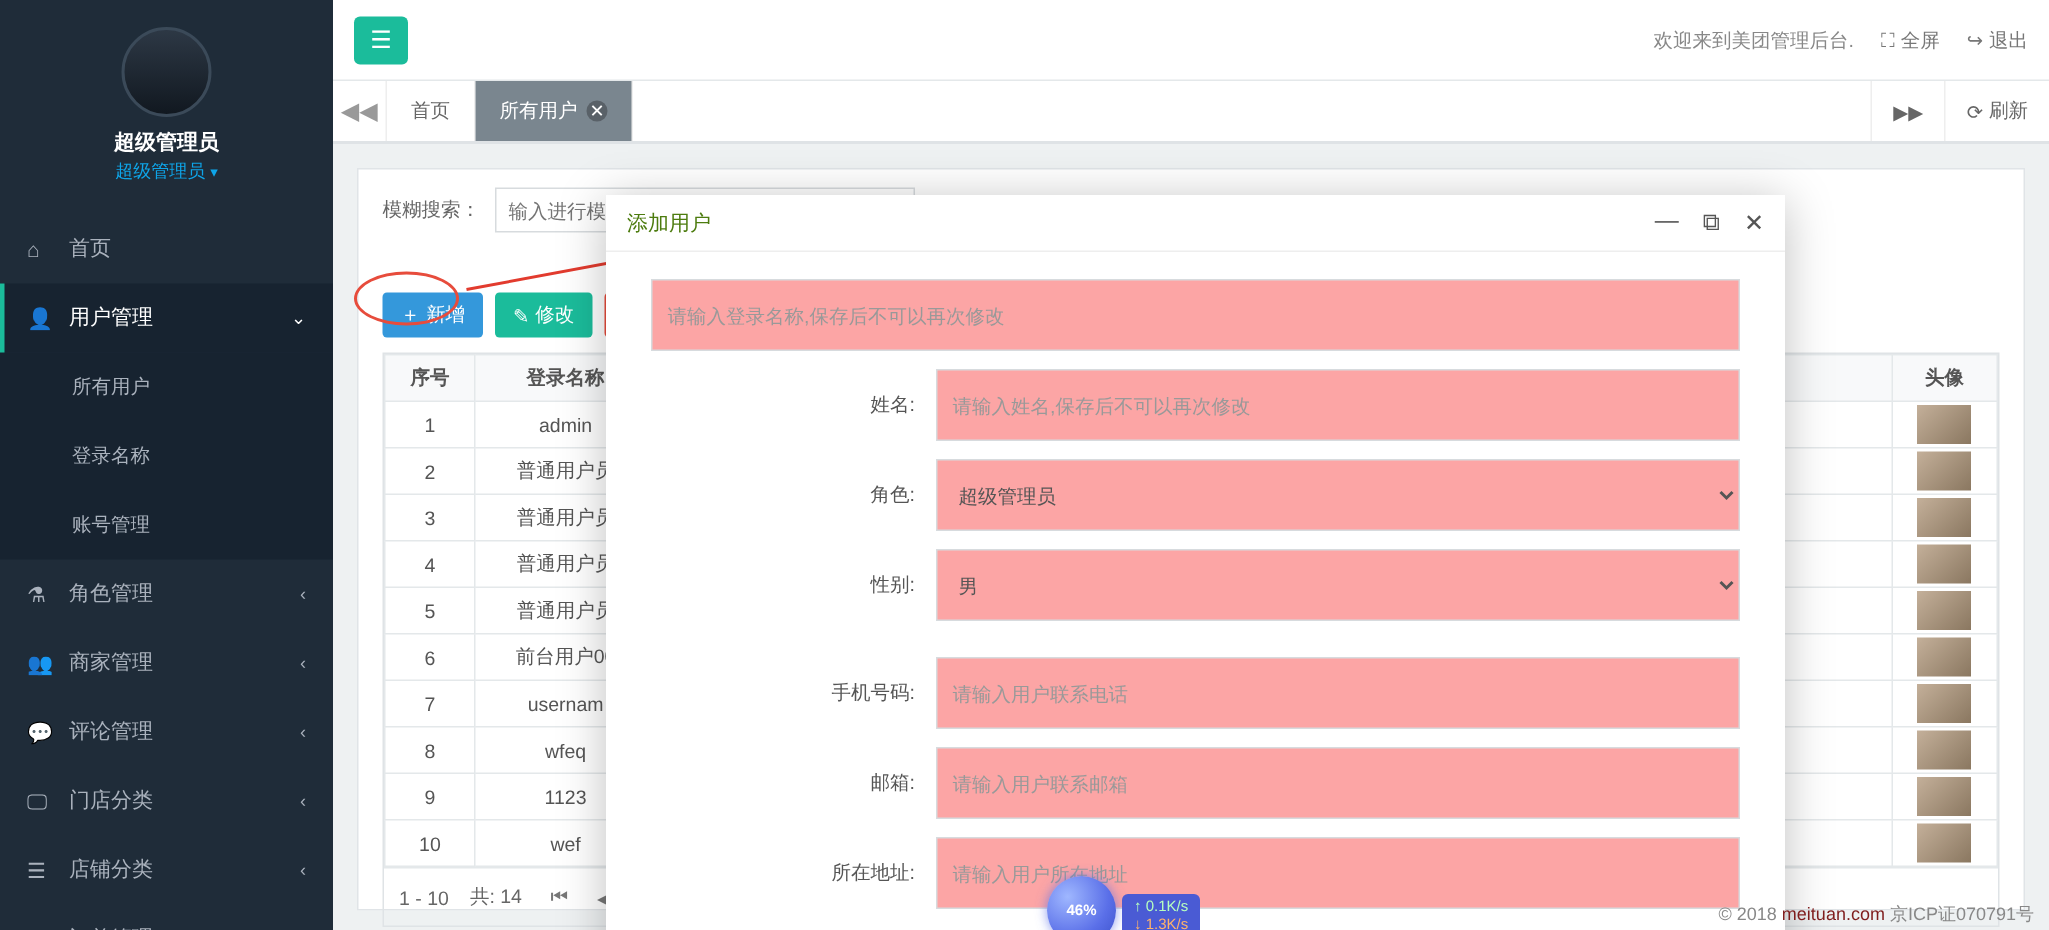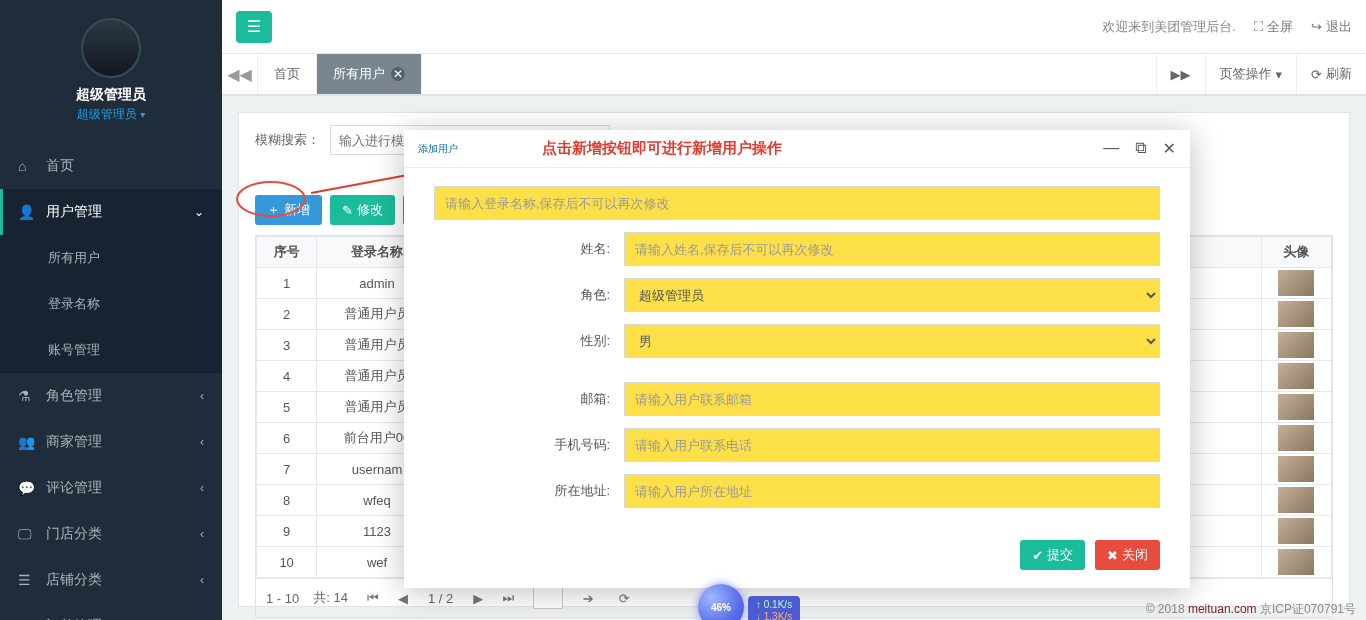--- a/index.html
+++ b/index.html
@@ -55,29 +55,29 @@
 .grid th { background: #f8f9fa; height: 30px; }
 .grid td { height: 30px; }
 .grid td.img-cell { padding: 2px; }
 .grid .thumb { width: 36px; height: 26px; background: linear-gradient(135deg,#c4b09a,#8a7760); margin: 0 auto; }
 .pager { display: flex; align-items: center; gap: 14px; padding: 8px 10px; border-top: 1px solid #e4e8ea; color: #666; font-size: 13px; }
 .pager .seg{display:flex;align-items:center;gap:8px;}
 .pager .pbtn{width:22px;height:22px;display:inline-flex;align-items:center;justify-content:center;cursor:pointer;color:#777;}
 .pager input{width:30px;height:22px;border:1px solid #ccc;text-align:center;}
 .modal { position: absolute; left: 404px; top: 130px; width: 786px; background: #fff; box-shadow: 0 4px 30px rgba(0,0,0,0.25); }
 .modal-head { height: 38px; display: flex; align-items: center; padding: 0 14px; border-bottom: 1px solid #eee; }
-.modal-head .title { font-size: 10px; color: #0369a1; }
+.modal-head .title { font-size: 14px; color: #4d7c0f; }
 .modal-head .annot { color: #e23b2e; font-weight: bold; margin-left: 84px; font-size: 15px; }
 .modal-head .wbtns { margin-left: auto; display: flex; gap: 16px; color: #555; }
 .modal-head .wbtns span{cursor:pointer;}
 .modal-body { padding: 18px 30px 20px; }
 .form-row { display: flex; align-items: center; margin-bottom: 12px; }
 .form-row label { width: 190px; text-align: right; padding-right: 14px; font-size: 13px; color: #555; }
 .form-row .ctrl { flex: 1; }
-.form-row input, .form-row select { width: 100%; height: 34px; border: 1px solid #d7dbde; padding: 0 10px; font-size: 13px; color: #555; background:#fde047;}
+.form-row input, .form-row select { width: 100%; height: 48px; border: 1px solid #d7dbde; padding: 0 10px; font-size: 13px; color: #555; background:#fca5a5;}
 .form-row input::placeholder{color:#999;}
 .modal-foot { display: flex; justify-content: flex-end; gap: 10px; padding: 0 30px 18px; }
 .modal-foot .btn.green2{background:#1bbc9b;}
 .modal-foot .btn.red3{background:#e74c3c;}
 
 
 .arrow-svg { position: absolute; left: 256px; top: 125px; width: 300px; height: 80px; pointer-events: none; }
 
 
 .footer { position: absolute; left: 222px; right: 10px; bottom: 2px; text-align: right; font-size: 12px; color: #888; }
@@ -171,24 +171,20 @@
   <div class="nav-btn">◀◀</div>
   <div class="tab">
       <span>首页</span>
     </div>
   <div class="tab active">
       <span>所有用户</span>
       <span class="close">✕</span>
     </div>
   <div class="right">
     <div class="act">▶▶</div>
-    <div class="act">
-        <span>页签操作</span> 
-        <span>▾</span>
-      </div>
     <div class="act">
         <span>⟳</span>
         <span>刷新</span>
       </div>
   </div>
 </div>
 
 <div class="content">
   <div class="panel">
     <div class="search-row">
@@ -326,21 +322,20 @@
       <marker id="ah" markerWidth="10" markerHeight="10" refX="8" refY="3" orient="auto">
         <path d="M0,0 L0,6 L9,3 z" fill="#e23b2e"></path>
       </marker>
     </defs>
   <line x1="55" y1="68" x2="270" y2="28" stroke="#e23b2e" stroke-width="2" marker-end="url(#ah)"></line>
 </svg>
 
 <div class="modal">
   <div class="modal-head">
     <span class="title">添加用户</span>
-    <span class="annot">点击新增按钮即可进行新增用户操作</span>
     <div class="wbtns">
       <span>—</span>
       <span>⧉</span>
       <span>✕</span>
     </div>
   </div>
   <div class="modal-body">
     <div class="form-row">
         <div class="ctrl"><input placeholder="请输入登录名称,保存后不可以再次修改" style=""></div>
       </div>
@@ -352,26 +347,26 @@
         <label>角色:</label>
         <div class="ctrl"><select><option>超级管理员</option></select></div>
       </div>
     <div class="form-row">
         <label>性别:</label>
         <div class="ctrl"><select><option>男</option></select></div>
       </div>
     <div class="form-row">
       </div>
     <div class="form-row">
+        <label>手机号码:</label>
+        <div class="ctrl"><input placeholder="请输入用户联系电话" style=""></div>
+      </div>
+    <div class="form-row">
         <label>邮箱:</label>
         <div class="ctrl"><input placeholder="请输入用户联系邮箱" style=""></div>
-      </div>
-    <div class="form-row">
-        <label>手机号码:</label>
-        <div class="ctrl"><input placeholder="请输入用户联系电话" style=""></div>
       </div>
     <div class="form-row">
         <label>所在地址:</label>
         <div class="ctrl"><input placeholder="请输入用户所在地址" style=""></div>
       </div>
   </div>
   <div class="modal-foot">
     <button class="btn green2">
         <span>✔</span> 
         <span>提交</span>

